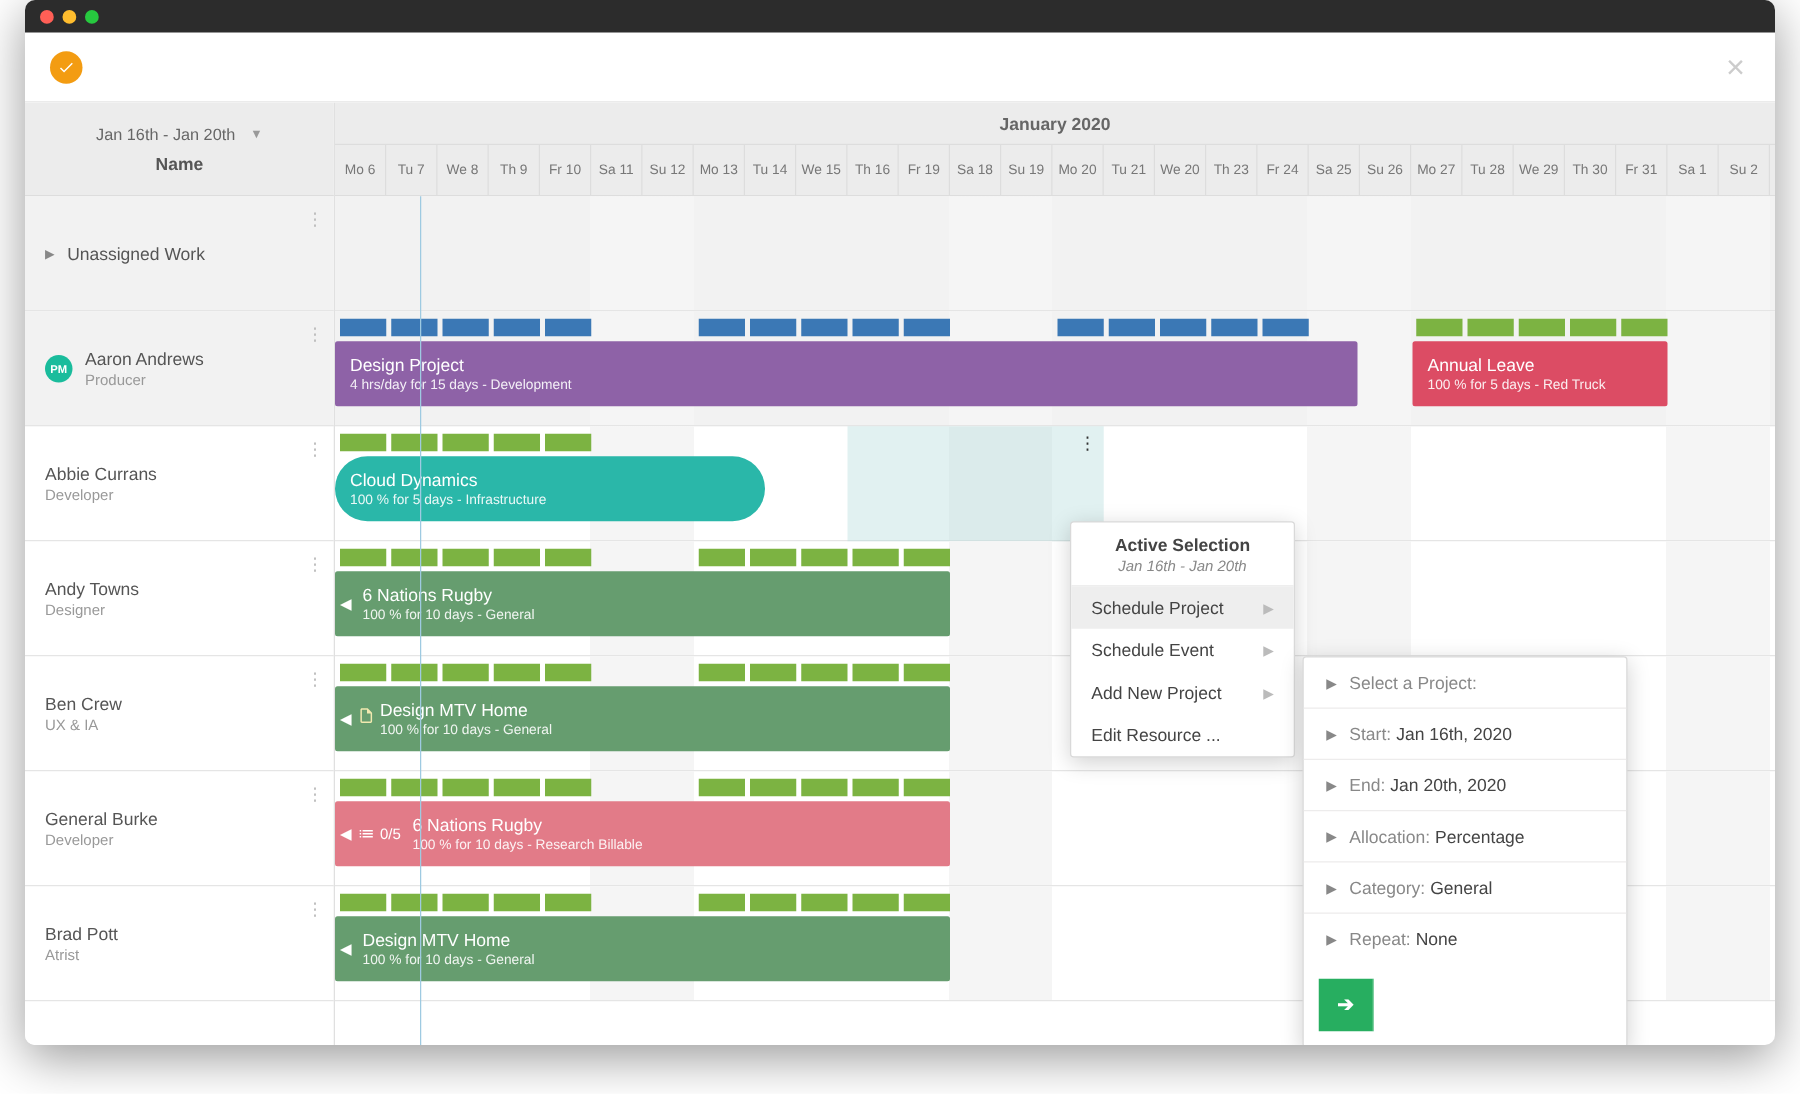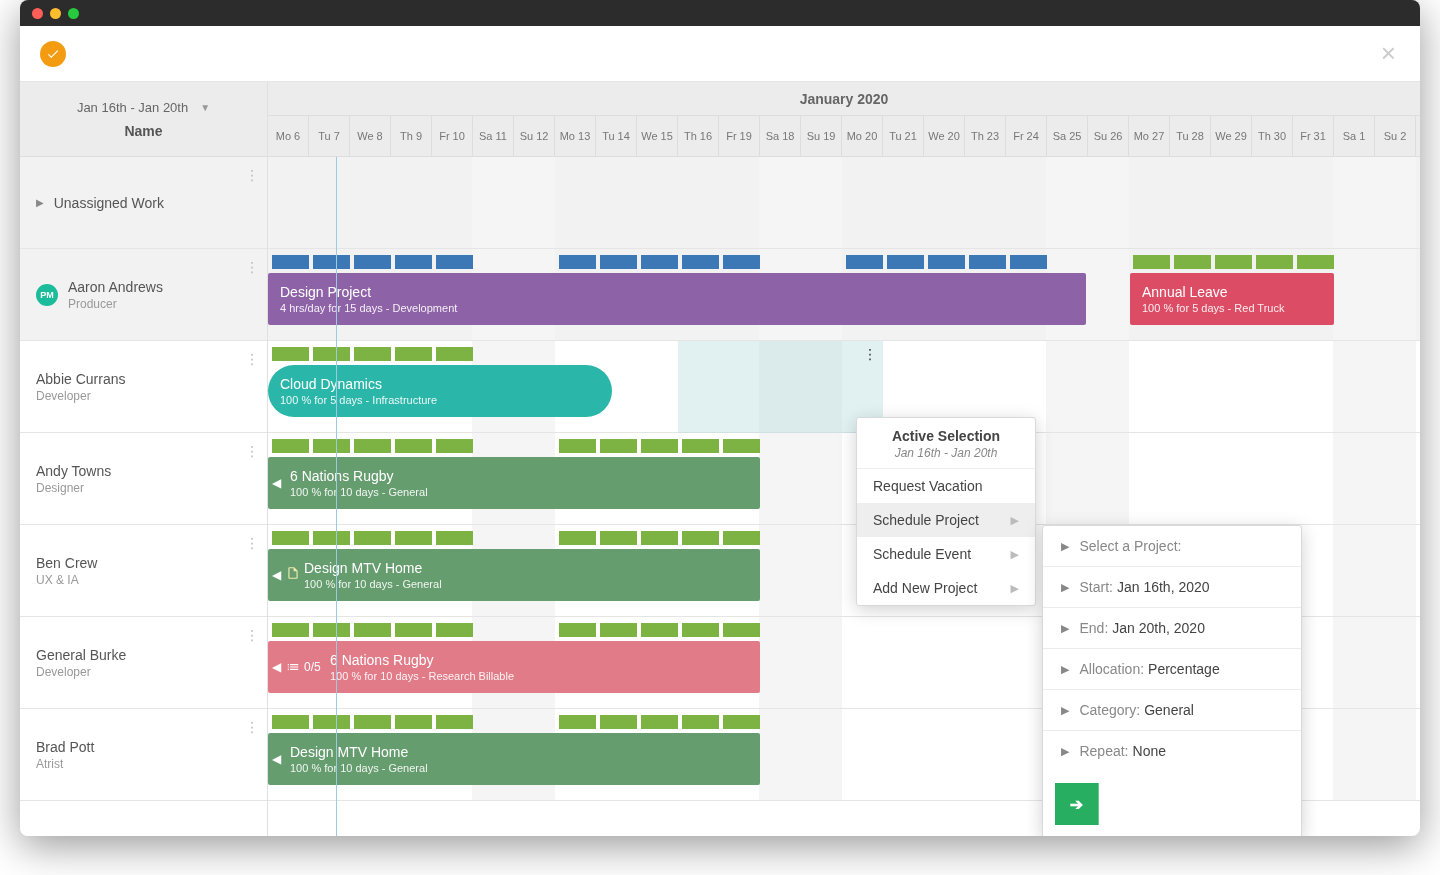--- a/index.html
+++ b/index.html
@@ -357,35 +357,35 @@
             <div class="btitle" style="margin-left:10px">Design MTV Home</div>
             <div class="bsub" style="margin-left:10px">100 % for 10 days - General</div>
           </div>
         </div>
 
         <div class="ctx-menu" style="left:554px; top:260px;margin-left:34px;">
           <div class="ctx-head">
             <div class="t">Active Selection</div>
             <div class="s">Jan 16th - Jan 20th</div>
           </div>
-          <div class="ctx-item">
-              <span>Request Vacation</span>
-            </div>
           <div class="ctx-item hl">
             <span>Schedule Project</span>
             <span class="sub-arrow">▶</span>
           </div>
           <div class="ctx-item">
             <span>Schedule Event</span>
             <span class="sub-arrow">▶</span>
           </div>
           <div class="ctx-item">
             <span>Add New Project</span>
             <span class="sub-arrow">▶</span>
           </div>
+          <div class="ctx-item">
+              <span>Edit Resource ...</span>
+            </div>
         </div>
 
         <div class="sub-panel" style="left:774px; top:368px;">
           <div class="sub-row">
             <span class="chev">▶</span>
             <span class="lbl">Select a Project:</span>
           </div>
           <div class="sub-row">
             <span class="chev">▶</span>
             <span class="lbl">Start:</span>

